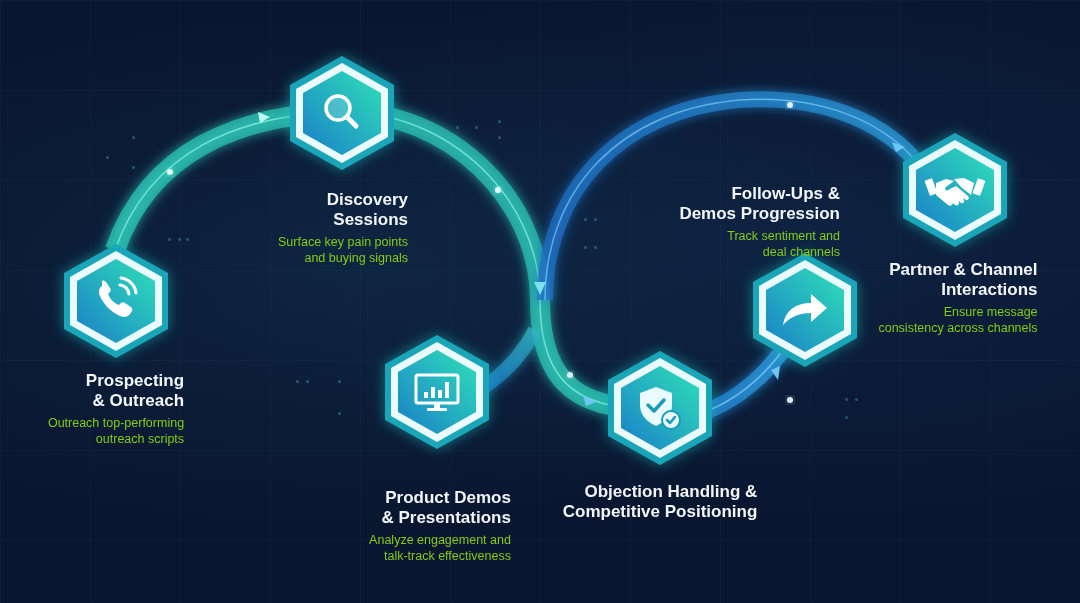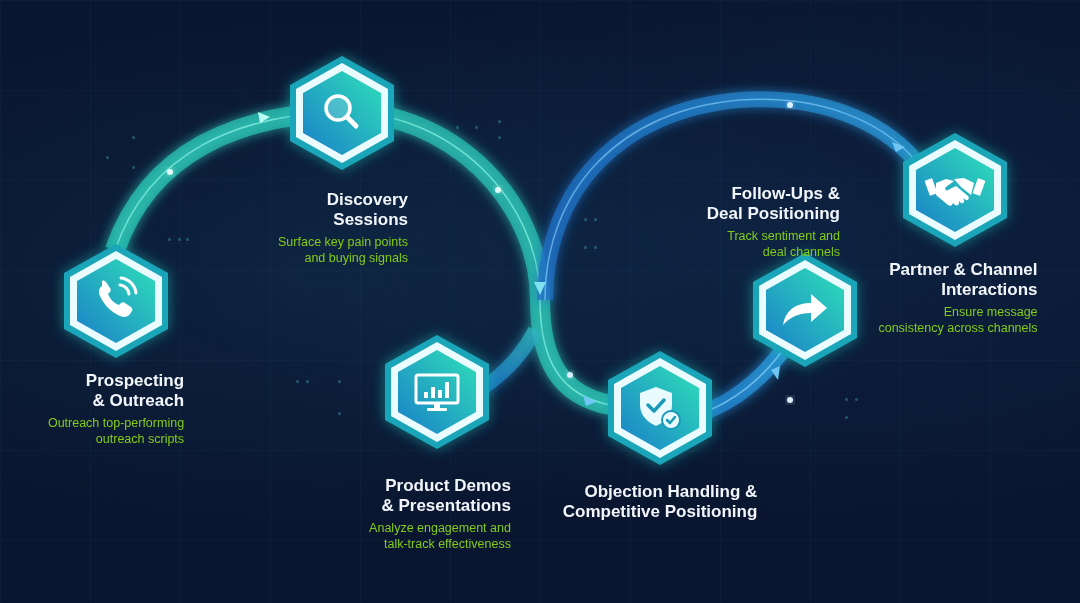--- a/index.html
+++ b/index.html
@@ -188,21 +188,21 @@
       <rect x="35" y="42" width="42" height="28" rx="2" fill="none" stroke="#ffffff" stroke-width="3"></rect>
       <rect x="43" y="59" width="4" height="6"></rect>
       <rect x="50" y="54" width="4" height="11"></rect>
       <rect x="57" y="57" width="4" height="8"></rect>
       <rect x="64" y="49" width="4" height="16"></rect>
       <rect x="53" y="70" width="6" height="5"></rect>
       <rect x="46" y="75" width="20" height="3" rx="1"></rect>
     </g>
   </svg>
 </div>
-<div class="label" style="left:440px;top:476px">
+<div class="label" style="left:440px;top:488px">
   <div class="title">
     <div>Product Demos</div>
     <div>&amp; Presentations</div>
   </div>
   <div class="desc">
     <div>Analyze engagement and</div>
     <div>talk-track effectiveness</div>
   </div>
 </div>
 
@@ -234,21 +234,21 @@
     <polygon points="56,9 102,35 102,83 56,109 10,83 10,35" fill="#eafcff"></polygon>
     <polygon points="56,17 95,39 95,79 56,101 17,79 17,39" fill="url(#hexfill)"></polygon>
     <g fill="#ffffff">
       <path d="M34 74 c2 -14 12 -22 28 -22 v-9 l16 14 l-16 14 v-9 c-12 0 -21 4 -28 12 z"></path>
     </g>
   </svg>
 </div>
 <div class="label right" style="right:240px;top:184px">
   <div class="title">
     <div>Follow-Ups &amp;</div>
-    <div>Deal Positioning</div>
+    <div>Demos Progression</div>
   </div>
   <div class="desc">
     <div>Track sentiment and</div>
     <div>deal channels</div>
   </div>
 </div>
 
 <div class="node" style="left:955px;top:190px">
   <svg viewBox="0 0 112 118">
     <polygon points="56,2 108,31 108,87 56,116 4,87 4,31" fill="#1fc2c0" opacity="0.55" filter="url(#hglow)"></polygon>

